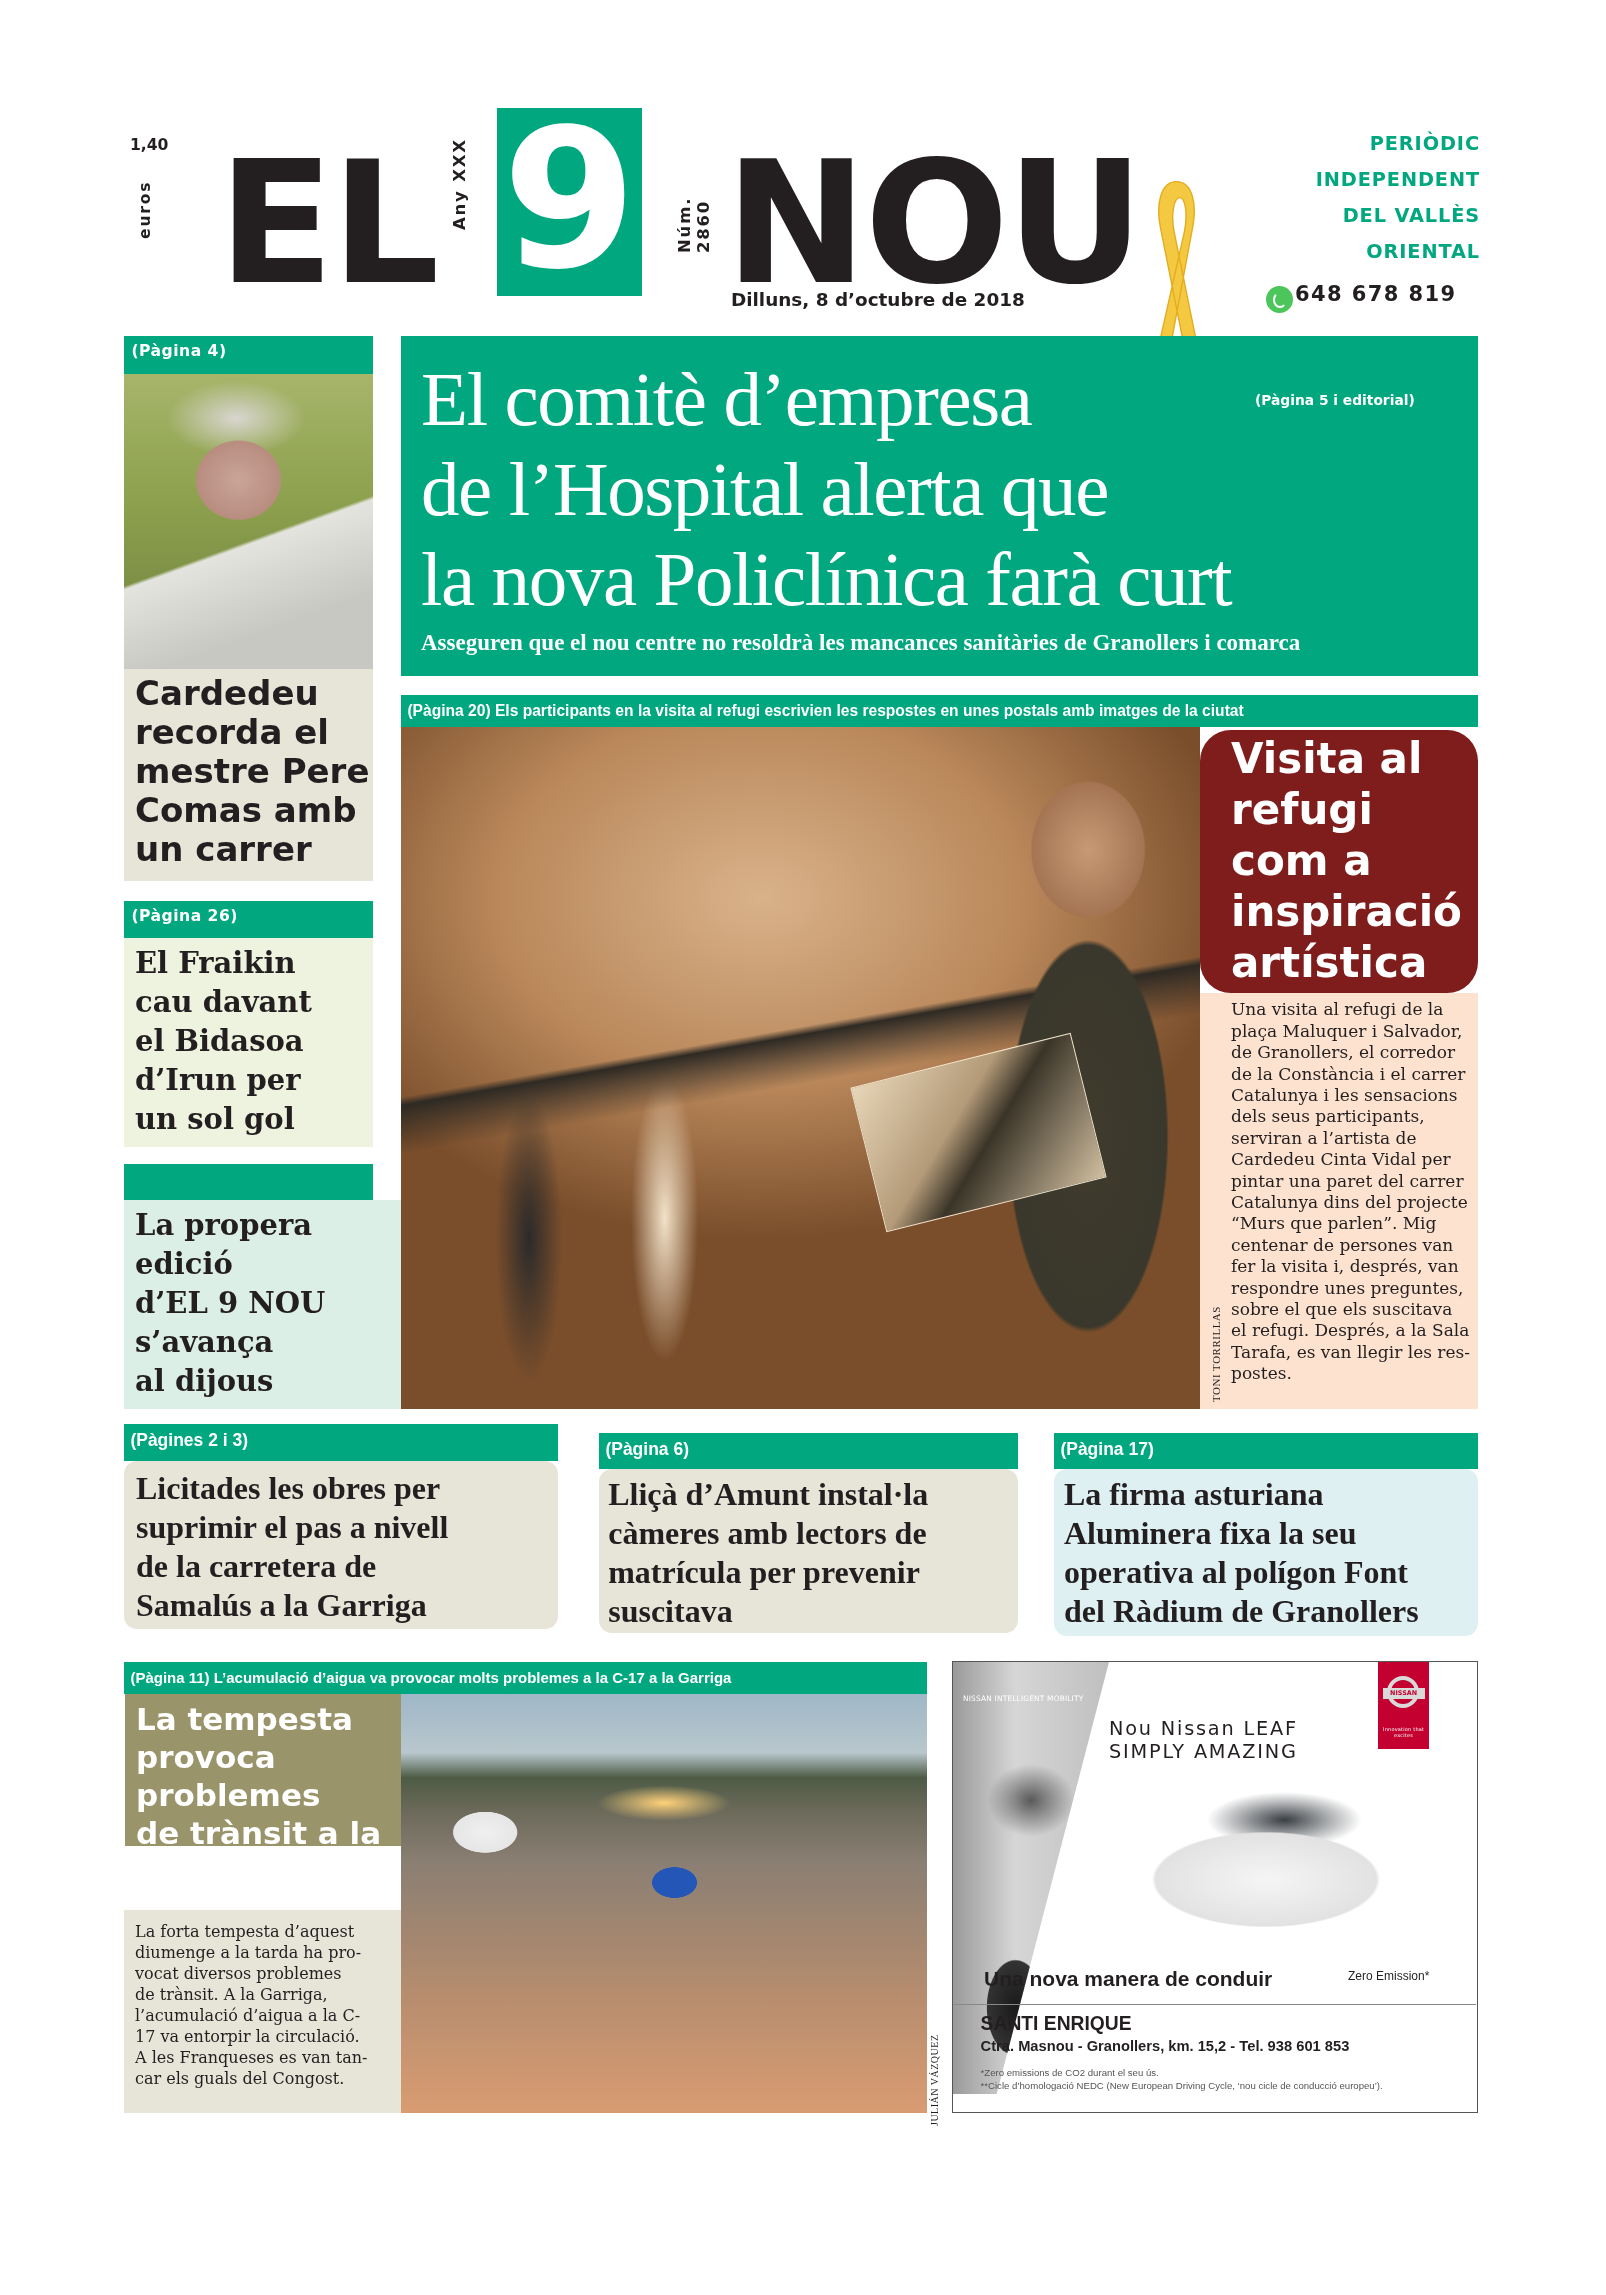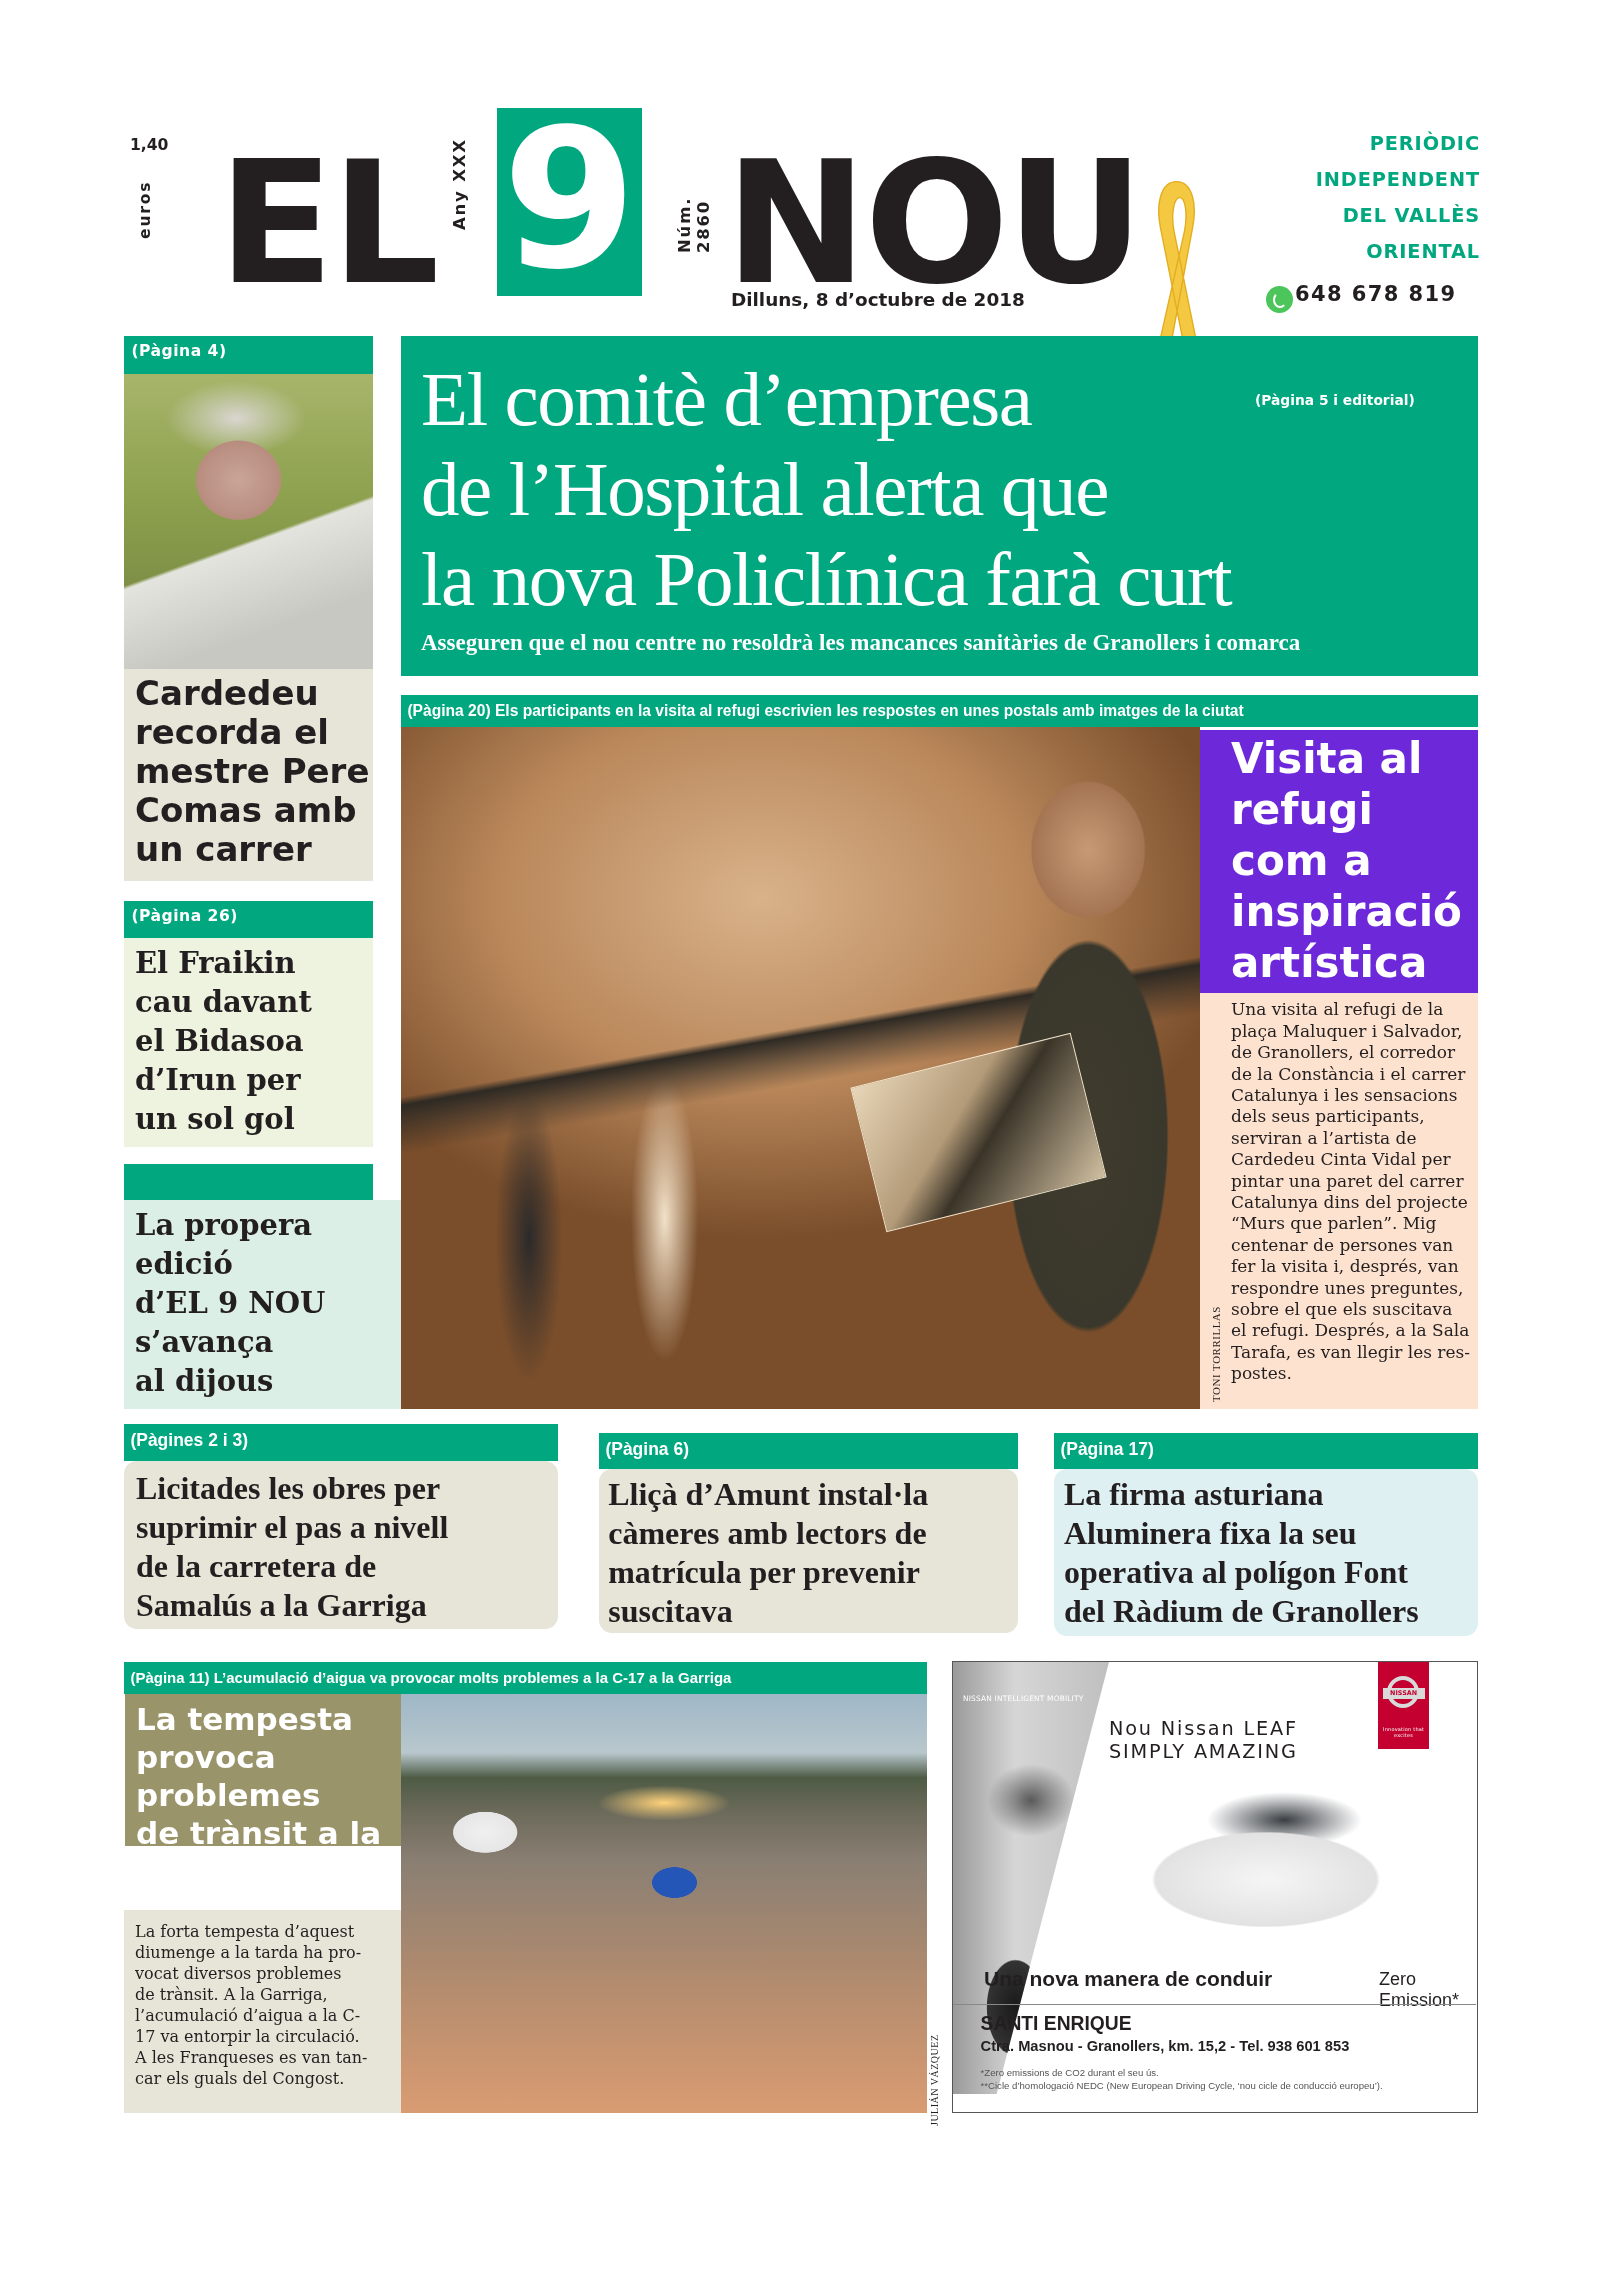--- a/index.html
+++ b/index.html
@@ -48,21 +48,21 @@
 
   
   .photo-refuge { background:
       radial-gradient(ellipse 10% 14% at 86% 18%, #c79a74 0%, #a57553 70%, transparent 72%),
       radial-gradient(ellipse 14% 40% at 86% 60%, #3f3b2d 0%, #3a382c 70%, transparent 72%),
       linear-gradient(170deg, transparent 45%, #2e2a24 46%, transparent 52%),
       radial-gradient(ellipse 6% 30% at 16% 75%, #2b2a2a 0%, transparent 70%),
       radial-gradient(ellipse 6% 30% at 33% 72%, #f2e2c9 0%, transparent 70%),
       radial-gradient(ellipse 60% 50% at 45% 25%, #d9b28a 0%, #b9875a 55%, #7a4e2b 100%); }
   .postcard { background: linear-gradient(135deg, #e7d6b8 0%, #b39a78 40%, #3a3428 55%, #d1bfa0 100%); transform:rotate(-14deg); border:1.4px solid #efe3cc; }
-  .orange { background:#6d28d9; }
+  .orange { background:#7f1d1d;border-radius:31px; }
   .orange-head { color:#fff; font-family:"DejaVu Sans", sans-serif; font-weight:bold; font-size:42px; line-height:51px; }
   .body-serif { font-family:"DejaVu Serif", serif; font-size:17px; line-height:21.4px; color:#231f20; }
   .credit { writing-mode:vertical-rl; transform:rotate(180deg); font-family:"Liberation Serif", serif; font-size:11px; color:#231f20; letter-spacing:0.5px; }
 
   
   .olive-head { color:#fff; font-family:"DejaVu Sans", sans-serif; font-weight:bold; font-size:31px; line-height:38px; }
   .photo-storm { background:
       radial-gradient(ellipse 7% 6% at 52% 45%, #2456b8 0%, #2456b8 60%, transparent 62%),
       radial-gradient(ellipse 10% 8% at 16% 33%, #f0f0f0 0%, #e6e6e6 60%, transparent 62%),
       radial-gradient(ellipse 18% 6% at 50% 26%, #ffd27a 0%, transparent 70%),
@@ -75,21 +75,21 @@
       radial-gradient(ellipse 40% 12% at 50% 32%, #5a5a5a 0%, transparent 70%),
       linear-gradient(90deg, #9a9a9a 0%, #d6d6d6 40%, #bfbfbf 100%); clip-path: polygon(0 0, 100% 0, 28% 100%, 0 100%); }
   .ad-title { font-family:"DejaVu Sans", sans-serif; font-size:19.3px; letter-spacing:1.8px; line-height:23px; color:#231f20; }
   .nissan-red { background:#c3002f; }
   .nissan-ring { border:4.6px solid #d9d9d9; border-radius:50%; }
   .nissan-bar { background:#d9d9d9; color:#c3002f; font-family:"DejaVu Sans", sans-serif; font-weight:bold; font-size:10px; text-align:center; }
   .car { background: radial-gradient(ellipse 50% 35% at 50% 55%, #f5f5f5 0%, #e2e2e2 60%, transparent 62%),
                      radial-gradient(ellipse 30% 18% at 55% 28%, #3a3f44 0%, transparent 70%); }
   .ad-small { font-family:"DejaVu Sans", sans-serif; font-size:7.4px; color:#231f20; letter-spacing:0.2px; }
   .ad-slogan { font-family:"Liberation Sans", sans-serif; font-weight:bold; font-size:21px; color:#231f20; }
-  .zero { font-family:"Liberation Sans", sans-serif; font-size:18px; color:#231f20;margin-left:31px; }
+  .zero { font-family:"Liberation Sans", sans-serif; font-size:12px; color:#231f20; }
   .dealer { font-family:"Liberation Sans", sans-serif; font-weight:bold; font-size:19.3px; color:#231f20; }
   .dealer-addr { font-family:"Liberation Sans", sans-serif; font-weight:bold; font-size:14.7px; color:#231f20; }
   .foot { font-family:"Liberation Sans", sans-serif; font-size:9.6px; color:#555; line-height:13px; }
 </style>
 </head>
 <body>
 
 <div class="abs price" style="left:130px;top:136px;">1,40</div>
 <div class="abs vert" style="left:136px;top:175px;height:64px;font-size:15.6px;">euros</div>
 <div class="abs logo-letters" style="left:218px;top:138px;">EL</div>

